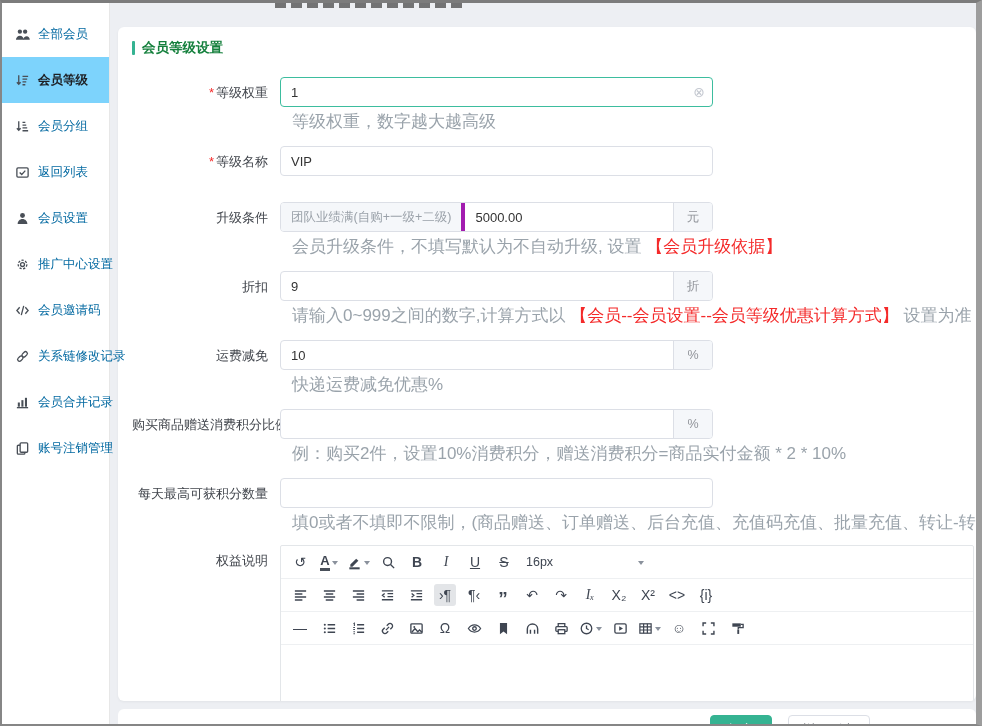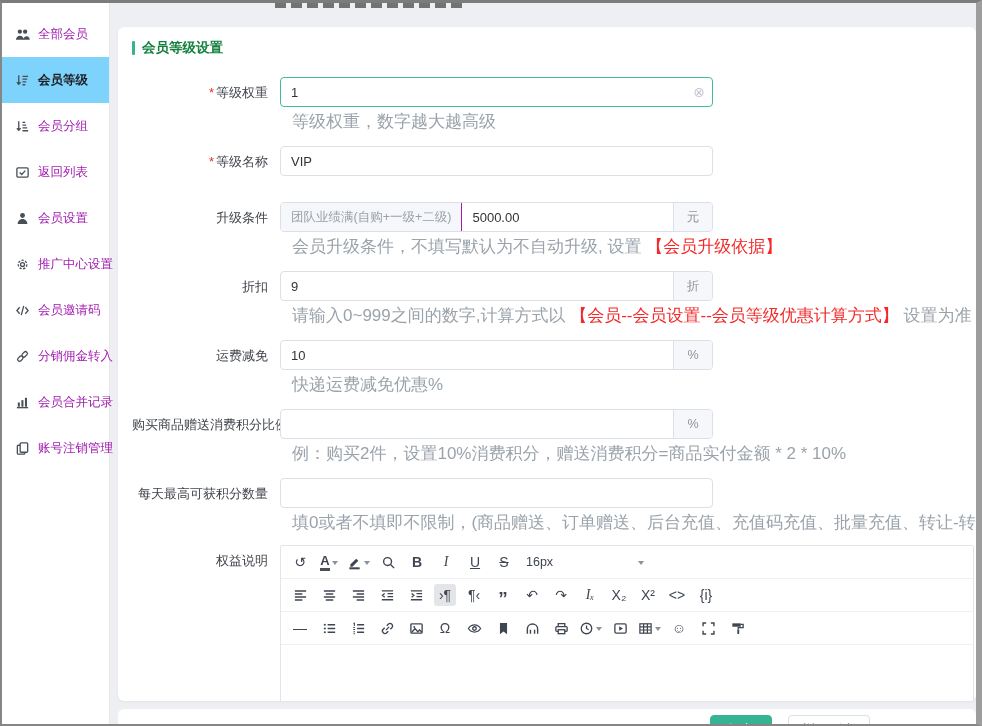--- a/index.html
+++ b/index.html
@@ -1,42 +1,42 @@
 <!DOCTYPE html>
 <html><head>
 <meta charset="utf-8">
 <style>
   html,body{margin:0;padding:0;background:#d4d4d4;font-family:"Liberation Sans","DejaVu Sans",sans-serif;}
   .window{position:relative;width:982px;height:726px;box-sizing:border-box;margin:0;
     border-left:2px solid #868686;border-top:3px solid #7c7c7c;border-bottom:2px solid #868686;border-right:6px solid #9d9d9d;
     background:#edeff3;overflow:hidden;}
   
   .sidebar{position:absolute;left:0;top:0;bottom:0;width:108px;background:#fff;border-right:1px solid #e7e7e7;padding-top:8px;box-sizing:border-box;z-index:2;}
-  .side-item{display:flex;align-items:center;gap:8px;height:46px;padding-left:13px;font-size:12.5px;color:#a21caf;cursor:pointer;white-space:nowrap;}
+  .side-item{display:flex;align-items:center;gap:8px;height:46px;padding-left:13px;font-size:12.5px;color:#0369a1;cursor:pointer;white-space:nowrap;}
   .side-item.active{background:#7dd3fc;color:#1d1f23;font-weight:bold;}
   .side-item svg{width:15px;height:15px;flex:none;color:#494f57;}
   
   .sliver{position:absolute;left:273px;top:0;width:190px;height:5px;
     background:repeating-linear-gradient(90deg,#4a4a4a 0 11px,rgba(0,0,0,0) 11px 16px);opacity:.75;}
   
   .card{position:absolute;left:116px;top:24px;width:858px;height:674px;background:#fff;border-radius:6px;
     box-shadow:0 1px 3px rgba(0,0,0,.05);box-sizing:border-box;padding:12px 0 0 14px;overflow:hidden;z-index:1;}
   .card-title{display:flex;align-items:center;gap:7px;font-size:13.5px;font-weight:bold;color:#15803d;margin-bottom:20px;}
   .green-bar{width:3px;height:14px;background:#35b392;border-radius:1px;}
   
   .fgroup{margin-bottom:16px;}
   .frow{display:flex;align-items:flex-start;}
   .flabel{width:148px;flex:none;text-align:right;padding:7px 12px 0 0;font-size:13px;color:#41454c;box-sizing:border-box;white-space:nowrap;}
   .req{color:#f42a2a;margin-right:2px;}
   .fctrl{width:433px;flex:none;}
   .inp{position:relative;display:flex;align-items:stretch;height:30px;border:1px solid #dcdfe6;border-radius:4px;background:#fff;box-sizing:border-box;overflow:hidden;}
   .inp.focused{border-color:#3dbd9e;}
   .inp input{border:0;outline:0;flex:1;min-width:0;padding:0 10px;font-size:13px;color:#333;background:transparent;font-family:inherit;}
   .clear-x{position:absolute;right:7px;top:50%;transform:translateY(-50%);color:#c5c9d1;font-size:14px;line-height:1;}
-  .seg-prefix{background:#f5f7fa;border-right:1px solid #a21caf;color:#9aa1a9;font-size:12.5px;padding:0 10px;display:flex;align-items:center;white-space:nowrap;}
+  .seg-prefix{background:#f5f7fa;border-right:4px solid #a21caf;color:#9aa1a9;font-size:12.5px;padding:0 10px;display:flex;align-items:center;white-space:nowrap;}
   .seg-suffix{width:38px;flex:none;background:#f5f7fa;border-left:1px solid #dcdfe6;color:#909399;font-size:12.5px;display:flex;align-items:center;justify-content:center;}
   .fhelp{margin:6px 0 0 160px;font-size:17px;color:#9aa3ab;line-height:17px;white-space:nowrap;}
   .red-link{color:#f42a2a;cursor:pointer;}
   
   .editor-wrap{flex:1;margin-right:2px;border:1px solid #e3e6e9;border-radius:2px;background:#fff;min-width:0;}
   .tb-row{display:flex;align-items:center;padding:3px 8px;border-bottom:1px solid #eef0f2;height:26px;}
   .tbtn{display:inline-flex;align-items:center;justify-content:center;min-width:22px;height:22px;margin-right:7px;border-radius:3px;
     color:#3f4652;font-size:14px;cursor:pointer;user-select:none;gap:2px;}
   .tbtn svg{width:15px;height:15px;}
   .tbtn.active{background:#e3e5e8;}
@@ -228,21 +228,21 @@
     <div class="side-item">
         <svg viewBox="0 0 16 16">
           <use href="#i-code"></use>
         </svg>
         <span>会员邀请码</span>
       </div>
     <div class="side-item">
         <svg viewBox="0 0 16 16">
           <use href="#i-chain"></use>
         </svg>
-        <span>分销佣金转入</span>
+        <span>关系链修改记录</span>
       </div>
     <div class="side-item">
         <svg viewBox="0 0 16 16">
           <use href="#i-chart"></use>
         </svg>
         <span>会员合并记录</span>
       </div>
     <div class="side-item">
         <svg viewBox="0 0 16 16">
           <use href="#i-copy"></use>

